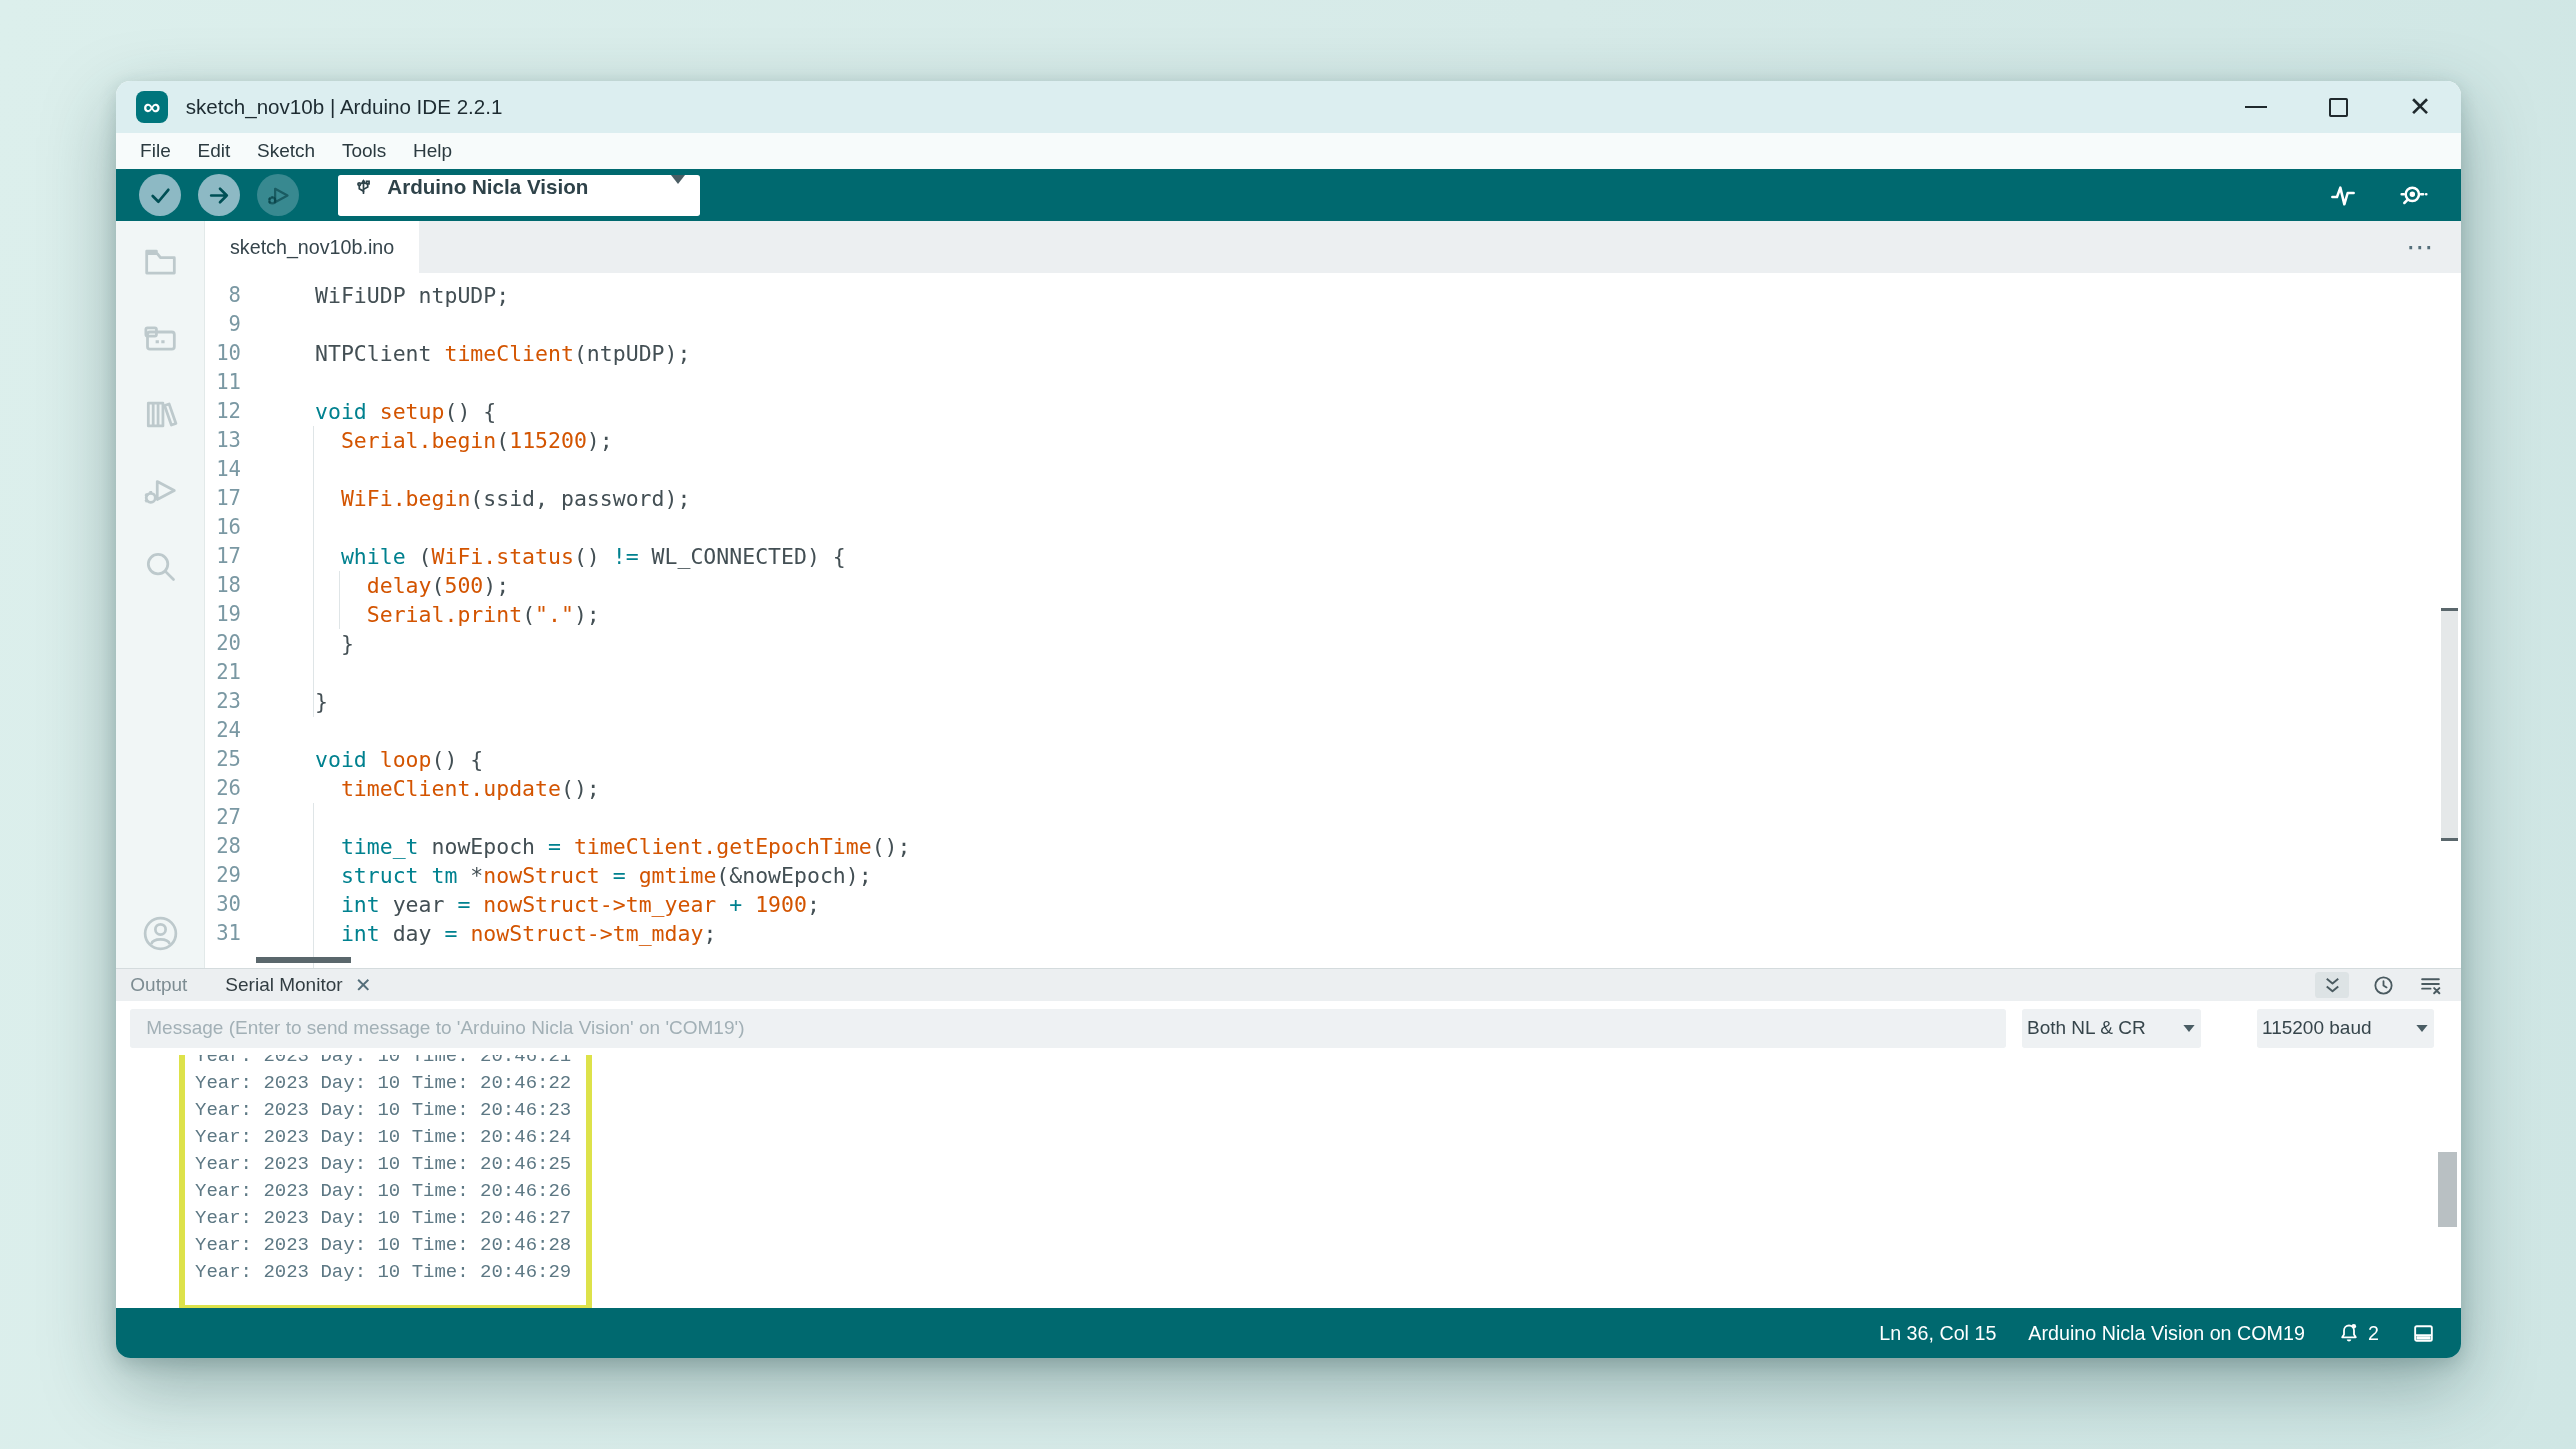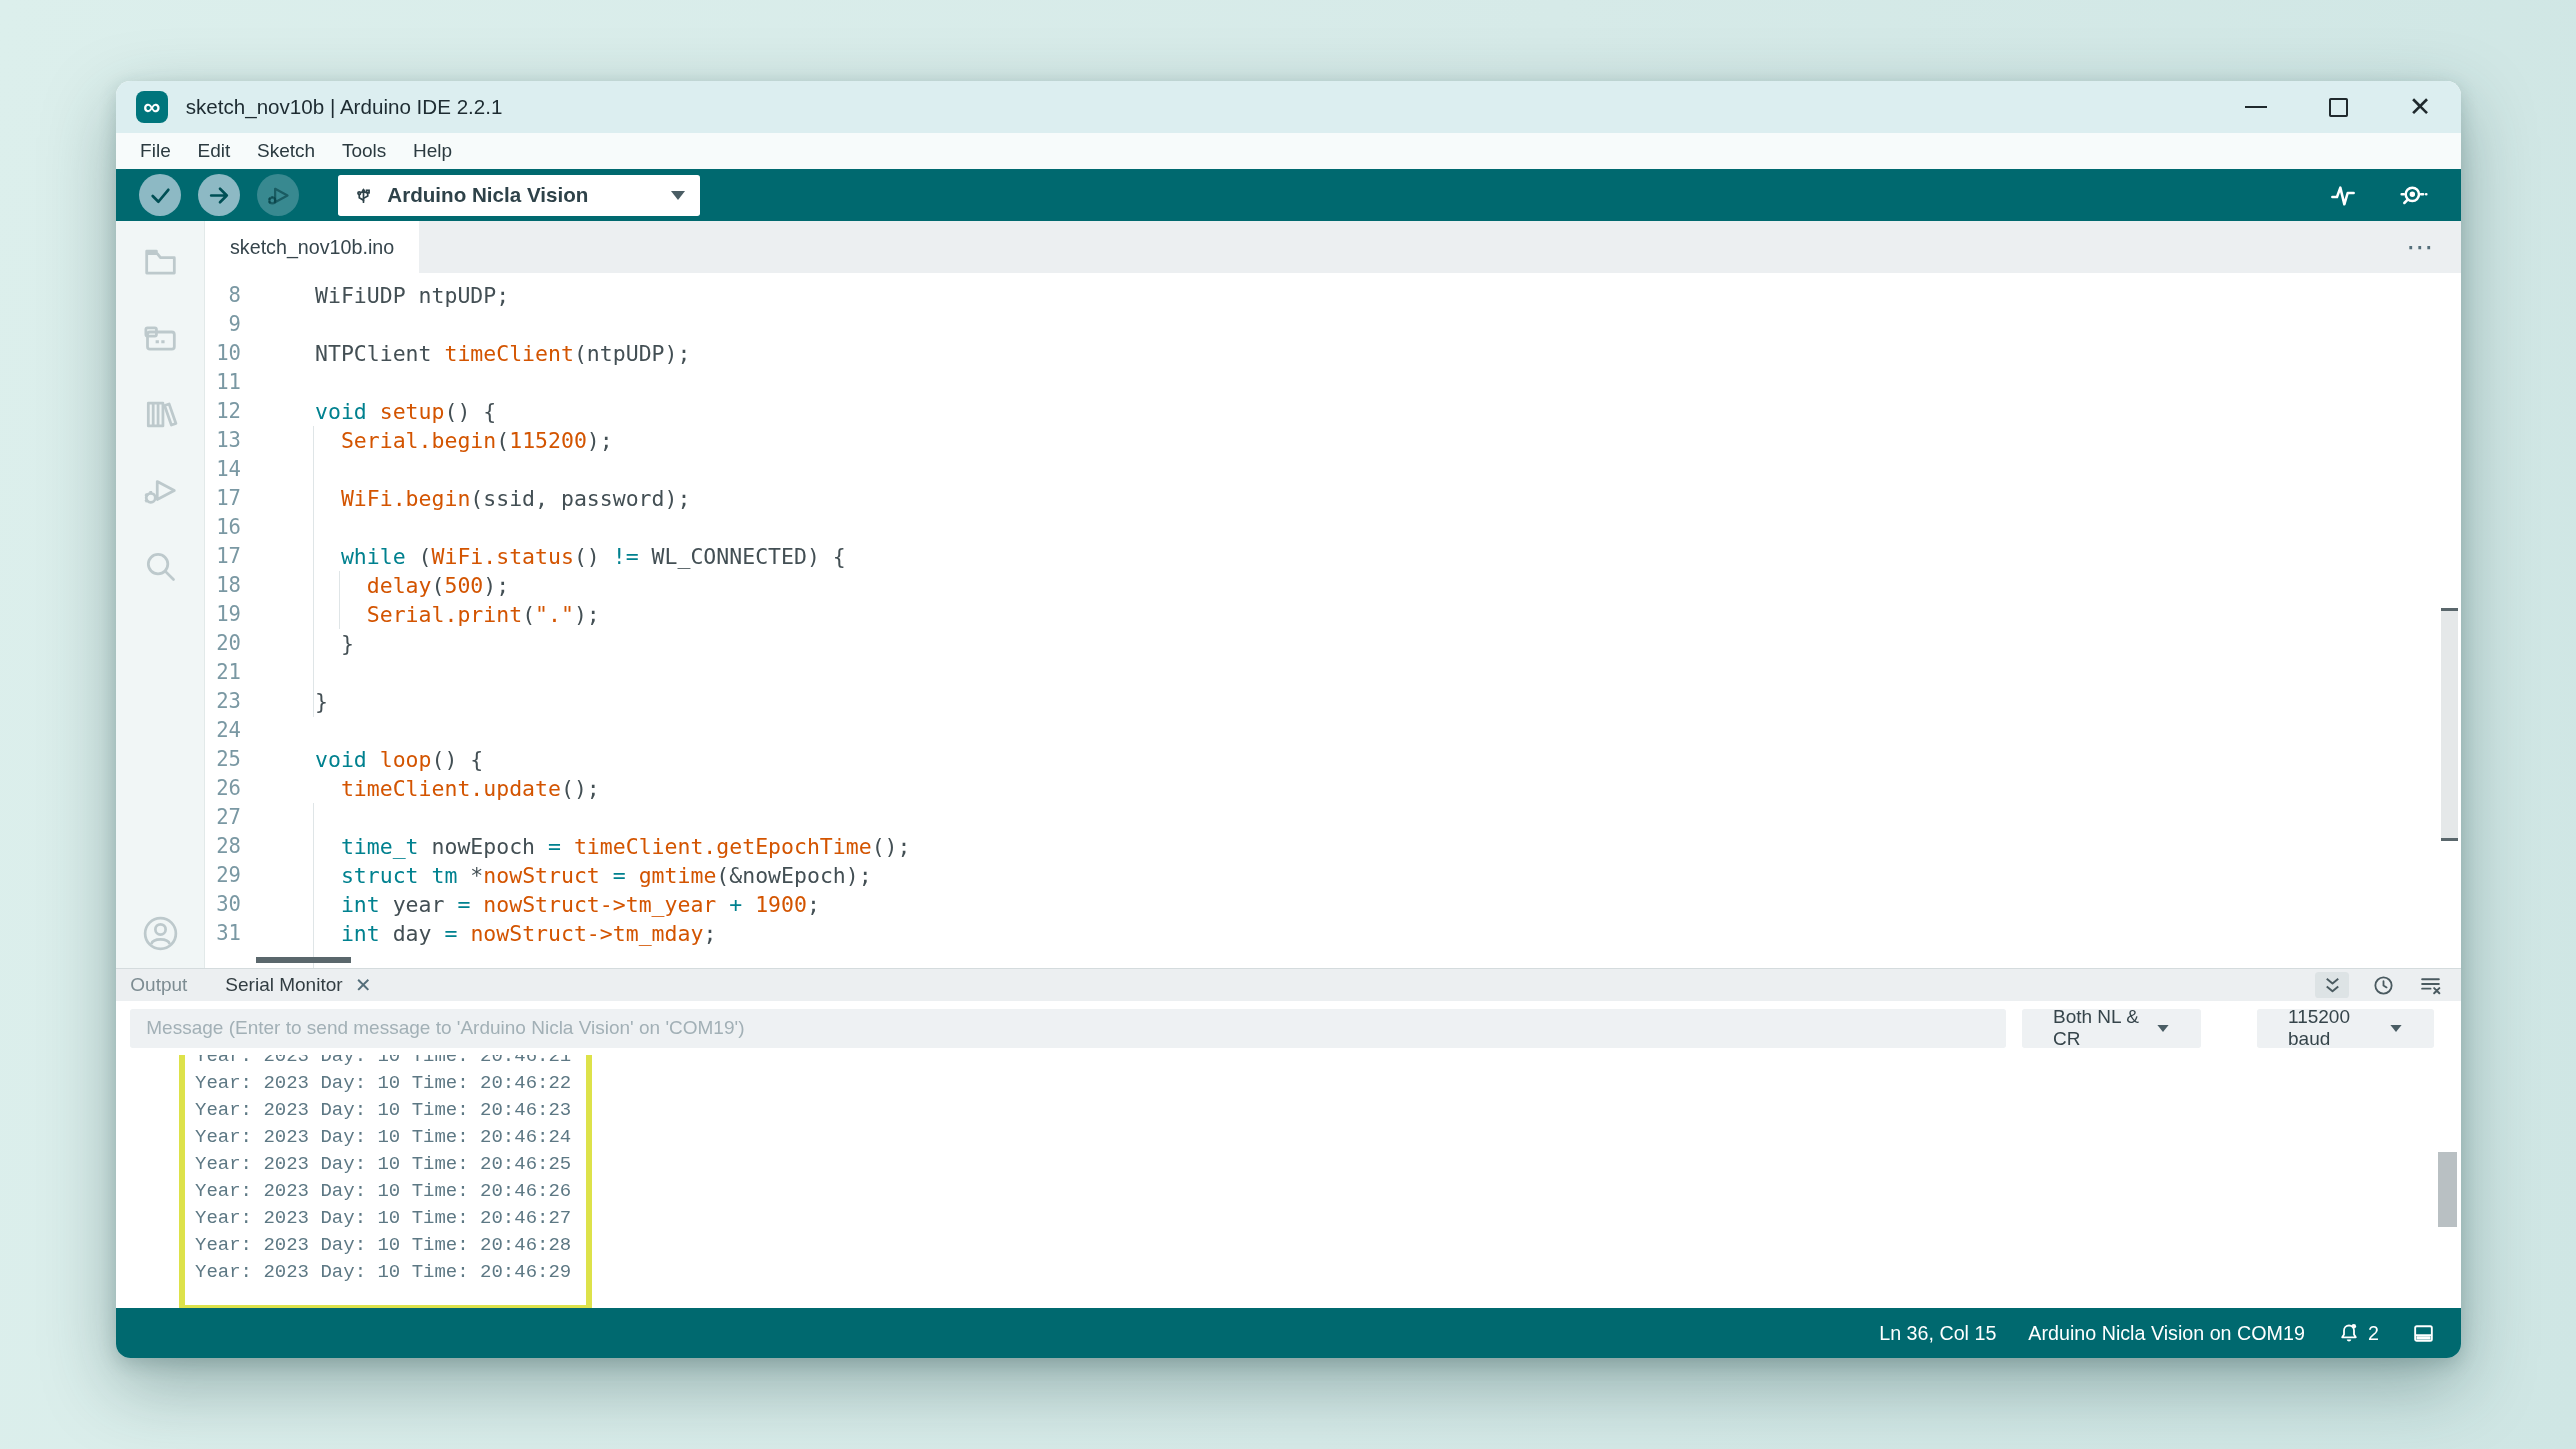--- a/index.html
+++ b/index.html
@@ -27,21 +27,21 @@
   .glyph-close { font-size:27px; line-height:1; }
   
   .menubar { height:36px; background:#f7fbfb; display:flex; align-items:center; padding-left:10.7px; flex:none; }
   .menu-item { padding:0 13.4px; font-size:19px; color:#2b3a40; cursor:default; }
   
   .toolbar { height:52px; background:#00696f; display:flex; align-items:center; padding:0 23px; flex:none; }
   .tb-circle { width:42px; height:42px; border-radius:50%; background:#8db9c4; color:#004f55;
     display:flex; align-items:center; justify-content:center; margin-right:17px; flex:none; }
   .tb-circle.disabled { background:rgba(141,185,196,.40); color:rgba(0,55,60,.55); }
   .board-selector { margin-left:21.5px; width:362px; height:41px; background:#fff; border-radius:2.7px;
-    display:flex; align-items:center; padding:0 14.3px; color:#2e4249; }
+    display:flex; padding:0 14.3px; color:#2e4249; }
   .board-label { font-size:20.6px; font-weight:bold; margin-left:12.5px; }
   .caret { width:0; height:0; border-left:7.2px solid transparent; border-right:7.2px solid transparent;
     border-top:9px solid #4a5d64; margin-left:auto; }
   .tb-right { margin-left:auto; display:flex; align-items:center; gap:38px; color:#fff; padding-right:9px; }
   
   .workspace { flex:1; display:flex; min-height:0; }
   .activitybar { width:89px; background:#f1f6f6; border-right:0.9px solid #e2e9e9; display:flex;
     flex-direction:column; align-items:center; padding-top:21.5px; gap:37px; position:relative; flex:none; }
   .act-icon { color:#bdc9cc; display:flex; }
   .account-icon { position:absolute; bottom:14.3px; }
@@ -67,21 +67,21 @@
   .panel-tab { font-size:19px; margin-right:38px; display:flex; align-items:center; gap:12.5px; }
   .panel-tab.inactive { color:#7d8c92; }
   .panel-tab.active { color:#323d42; }
   .tab-close { color:#546e7a; font-size:19.7px; }
   .panel-actions { margin-left:auto; display:flex; align-items:center; gap:23px; color:#4a5a60; }
   .chev-bg { background:#dde3e5; border-radius:3.6px; padding:1.8px 5.4px; display:flex; }
   .message-row { height:54px; display:flex; align-items:center; padding:0 27px 0 14.3px; gap:16px; background:#fff; flex:none; }
   .msg-input { flex:1; height:39px; background:#eef1f3; border-radius:2.7px; display:flex; align-items:center;
     padding:0 16px; color:#a2b0b6; font-size:19px; overflow:hidden; white-space:nowrap; }
   .dropdown { height:39px; background:#eef1f3; border-radius:2.7px; display:flex; align-items:center;
-    padding:0 31px; font-size:19px; color:#36454b; flex:none; }
+    padding:0 5px; font-size:19px; color:#36454b; flex:none; }
   .dd-ending { width:179px; } .dd-baud { width:177px;margin-left:40px; }
   .dropdown .caret { transform:scale(.8); }
   .serial-output { flex:1; position:relative; overflow:hidden;
     font-family:"Liberation Mono", monospace; font-size:19px; color:#5d7884; }
   .serial-lines { position:absolute; top:-12.5px; left:79px; line-height:27px; white-space:pre; }
   .highlight-box { position:absolute; left:63px; top:-9px; width:413px; height:265px;
     border:6.3px solid #dde24a; border-radius:1.8px; pointer-events:none; }
   .serial-scroll-thumb { position:absolute; right:4.5px; top:97px; width:19px; height:75px; background:#b9c0c3; }
   
   .statusbar { height:50px; background:#00696f; color:#fff; display:flex; align-items:center;

